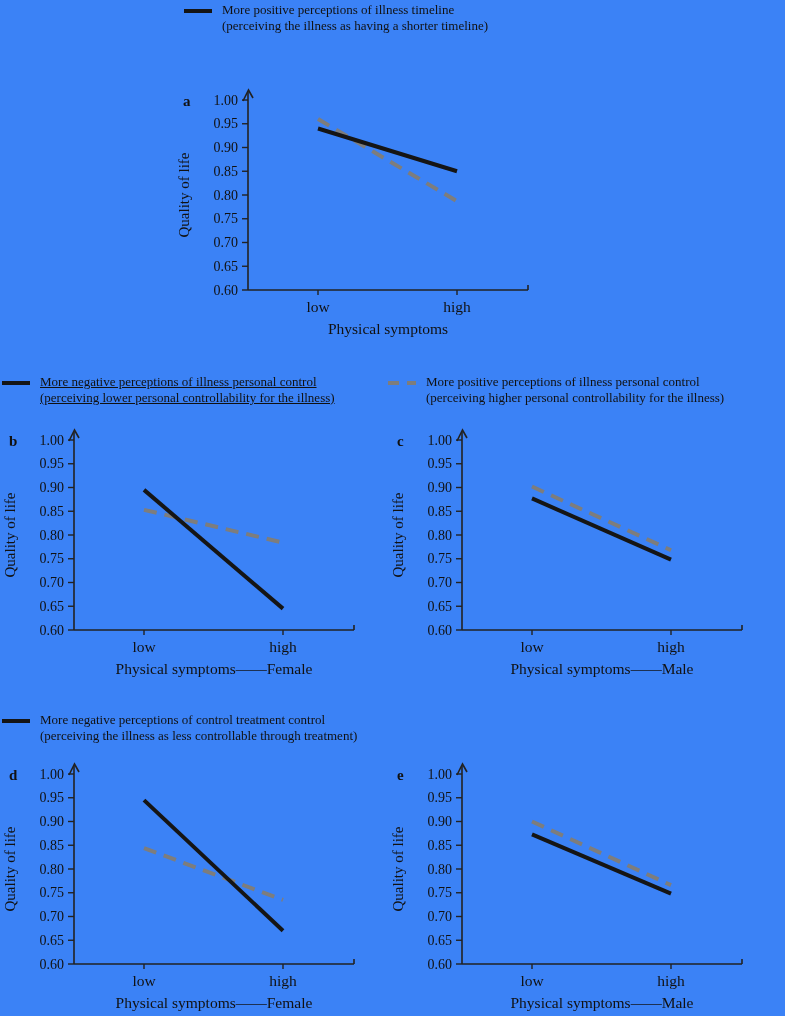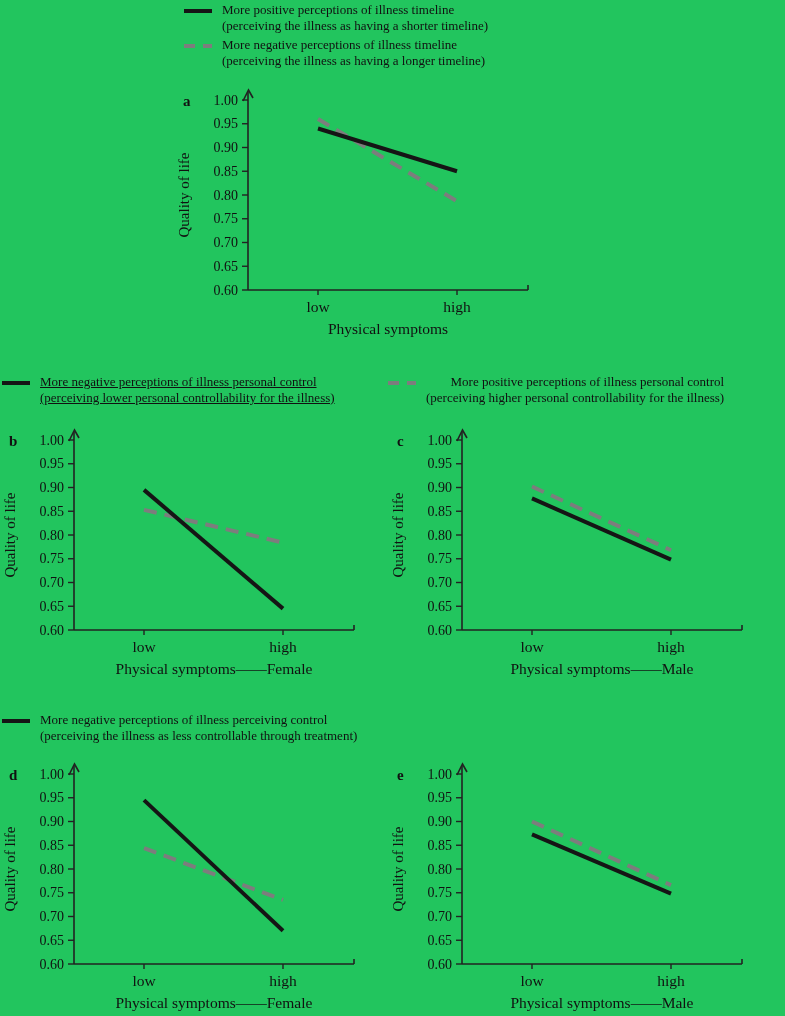--- a/index.html
+++ b/index.html
@@ -1,27 +1,27 @@
 <!DOCTYPE html>
 <html><head>
 <meta charset="utf-8">
 <style>
   html,body{margin:0;padding:0;background:#fff;}
-  .figure{position:relative;width:785px;height:1016px;background:#22c55e;overflow:hidden;
+  .figure{position:relative;width:785px;height:1016px;background:#3b82f6;overflow:hidden;
           font-family:"Liberation Serif","DejaVu Serif",serif;color:#111;}
   .legend{position:absolute;display:flex;flex-direction:column;gap:3px;}
   .legend-item{display:flex;align-items:flex-start;}
   .swatch{flex:0 0 28px;margin:7px 10px 0 0;}
   .swatch.solid{height:3.5px;background:#151515;}
   .swatch.dashed{height:4px;background:repeating-linear-gradient(90deg,#7d7d7d 0 11px,transparent 11px 19px);}
   .legend-text{display:flex;flex-direction:column;font-size:13px;line-height:16px;white-space:nowrap;}
   .chart{position:absolute;}
   #legend-top{left:184px;top:2px;}
   #legend-b{left:2px;top:374px;text-decoration:underline;}
-  #legend-c{left:388px;top:374px;text-align:right;}
+  #legend-c{left:388px;top:374px;}
   #legend-d{left:2px;top:712px;}
   #legend-e{left:388px;top:712px;}
   #chart-a{left:174px;top:84px;width:400px;height:258px;}
   #chart-b{left:0px;top:424px;width:390px;height:258px;}
   #chart-c{left:388px;top:424px;width:397px;height:258px;}
   #chart-d{left:0px;top:758px;width:390px;height:258px;}
   #chart-e{left:388px;top:758px;width:397px;height:258px;}
 </style>
 </head>
 <body>
@@ -29,27 +29,20 @@
 <div class="figure">
 
   <div class="legend" id="legend-top">
     <div class="legend-item">
       <span class="swatch solid"></span>
       <span class="legend-text">
         <span>More positive perceptions of illness timeline</span>
         <span>(perceiving the illness as having a shorter timeline)</span>
       </span>
     </div>
-    <div class="legend-item">
-      <span class="swatch dashed"></span>
-      <span class="legend-text">
-        <span>More negative perceptions of illness timeline</span>
-        <span>(perceiving the illness as having a longer timeline)</span>
-      </span>
-    </div>
   </div>
 
   <div class="chart" id="chart-a"><svg width="400" height="258" viewBox="0 0 400 258" style="font-family: &quot;Liberation Serif&quot;, &quot;DejaVu Serif&quot;, serif;">
         <line x1="74" y1="206" x2="354" y2="206" stroke="#222222" stroke-width="1.6"></line>
         <line x1="354" y1="206" x2="354" y2="201" stroke="#222222" stroke-width="1.6"></line>
         <line x1="74" y1="206" x2="74" y2="8" stroke="#222222" stroke-width="1.6"></line>
         <path d="M 69 17 L 74.5 6 L 79 14" fill="none" stroke="#222222" stroke-width="1.6"></path>
         <line x1="68" y1="16" x2="74" y2="16" stroke="#222222" stroke-width="1.4"></line>
         <text x="64" y="20.5" text-anchor="end" font-size="14" fill="#111111">1.00</text>
         <line x1="68" y1="39.75000000000003" x2="74" y2="39.75000000000003" stroke="#222222" stroke-width="1.4"></line>
@@ -163,21 +156,21 @@
         <text transform="translate(15 111) rotate(-90)" text-anchor="middle" font-size="15" fill="#111111">Quality of life</text>
         <text x="9" y="22" font-size="15" font-weight="bold" fill="#111111">c</text>
         <line x1="144" y1="62.54999999999998" x2="283" y2="126.19999999999999" stroke-width="4" fill="none" stroke="#7d7d7d" stroke-dasharray="13 8"></line>
         <line x1="144" y1="74.42500000000001" x2="283" y2="135.7" stroke-width="4" fill="none" stroke="#151515"></line>
       </svg></div>
 
   <div class="legend" id="legend-d">
     <div class="legend-item">
       <span class="swatch solid"></span>
       <span class="legend-text">
-        <span>More negative perceptions of illness perceiving control</span>
+        <span>More negative perceptions of control treatment control</span>
         <span>(perceiving the illness as less controllable through treatment)</span>
       </span>
     </div>
   </div>
 
 
   <div class="chart" id="chart-d"><svg width="390" height="258" viewBox="0 0 390 258" style="font-family: &quot;Liberation Serif&quot;, &quot;DejaVu Serif&quot;, serif;">
         <line x1="74" y1="206" x2="354" y2="206" stroke="#222222" stroke-width="1.6"></line>
         <line x1="354" y1="206" x2="354" y2="201" stroke="#222222" stroke-width="1.6"></line>
         <line x1="74" y1="206" x2="74" y2="8" stroke="#222222" stroke-width="1.6"></line>

